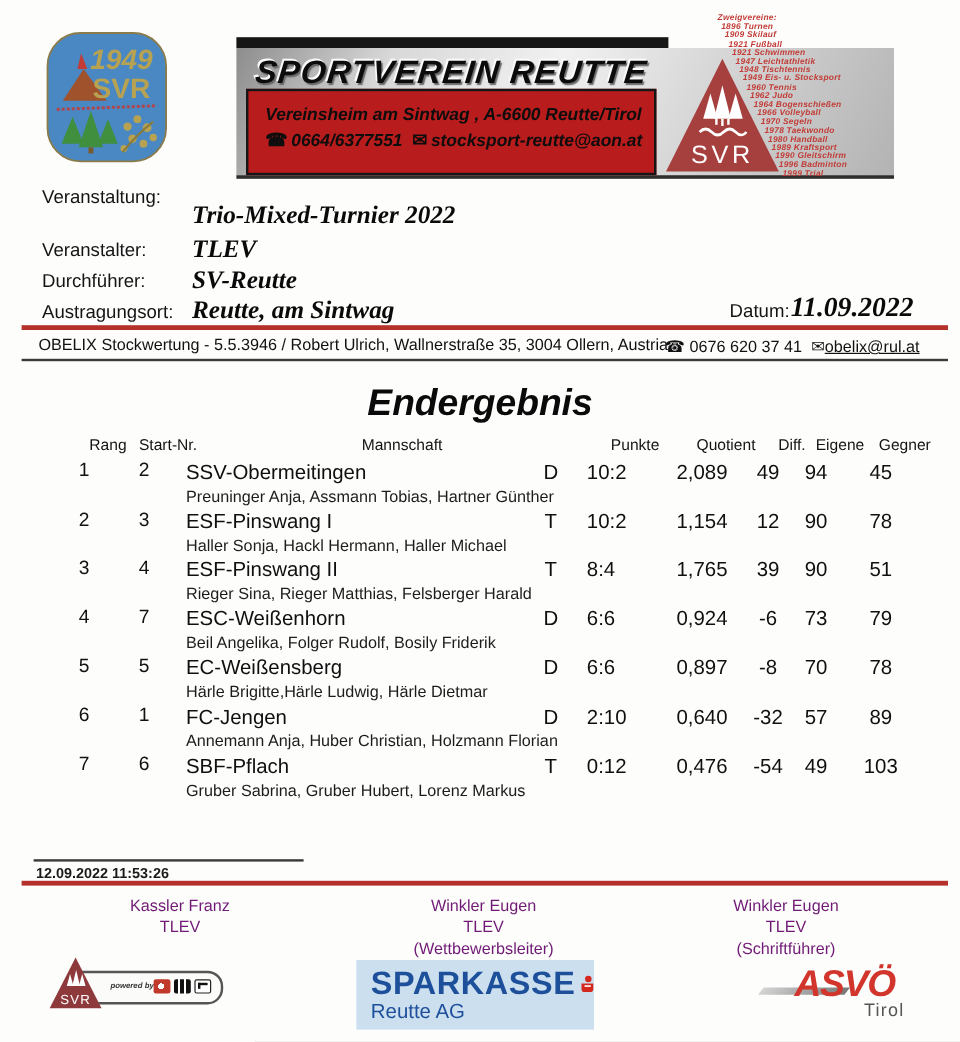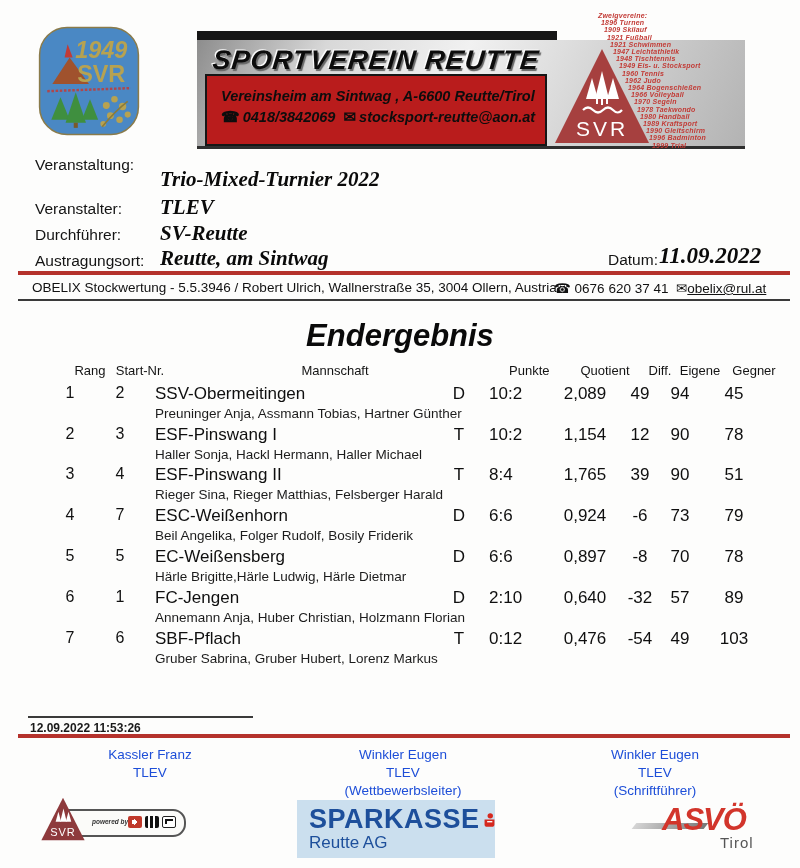--- a/index.html
+++ b/index.html
@@ -56,21 +56,21 @@
   .c-team-h {left:155px; width:320px; text-align:center;}
   .c-class  {left:445px; width:28px;  text-align:center;}
   .c-punkte {left:489px; width:68px;  text-align:left;}
   .c-quot   {left:550px; width:70px;  text-align:center;}
   .c-diff   {left:612px; width:56px;  text-align:center;}
   .c-eigene {left:654px; width:52px;  text-align:center;}
   .c-gegner {left:706px; width:56px;  text-align:center;}
 
   
   #timestamp {left:30px; top:721px; font-size:12px; font-weight:bold; color:#1a1a1a;}
-  .sig {position:absolute; width:220px; text-align:center; font-size:13.5px; color:#1d4ed8;}
+  .sig {position:absolute; width:220px; text-align:center; font-size:13.5px; color:#701a75;}
   .sig span {display:block; line-height:18px;}
 
   #powered {left:40px; top:796px; width:150px; height:55px;}
   #powered .pill {position:absolute; left:14px; top:13px; width:128px; height:24px;
     border:2px solid #555; border-radius:13px; background:#fbfbf9;}
   #powered .powered-label {position:absolute; left:36px; top:7px; font-size:6.5px;
     font-weight:bold; font-style:italic; color:#333;}
   .mini-box {position:absolute; top:5px; width:14px; height:12px; border-radius:2px;}
   .mini-red {left:72px; background:radial-gradient(circle at 45% 50%, #fff 0 2.5px, #c0392b 2.6px);}
   .mini-black {left:89px; background:linear-gradient(to right,#111 0 3px,#fff 3px 5px,#111 5px 8px,#fff 8px 10px,#111 10px);}
@@ -119,21 +119,21 @@
     <path d="M63,99 Q75,84 88,74" stroke="#8a7b3a" stroke-width="1.6" fill="none"></path>
   </svg>
 
   <div id="banner-strip" class="abs"></div>
   <div id="banner-band" class="abs"></div>
   <div id="banner-title" class="abs">SPORTVEREIN REUTTE</div>
 
   <div id="address-box" class="abs">
     <span class="addr-line">Vereinsheim am Sintwag , A-6600 Reutte/Tirol</span>
     <span class="addr-line">
-      <span class="glyph">☎</span><span>0418/3842069</span>
+      <span class="glyph">☎</span><span>0664/6377551</span>
       &nbsp;<span class="glyph">✉</span><span>stocksport-reutte@aon.at</span>
     </span>
   </div>
 
   <svg id="header-triangle" class="abs" viewBox="0 0 100 100">
     <polygon points="50,3 97,97 3,97" fill="#a6403f"></polygon>
     <polygon points="40,32 46,53 34,53" fill="#fff"></polygon>
     <polygon points="50,25 57,53 43,53" fill="#fff"></polygon>
     <polygon points="61,32 67,53 55,53" fill="#fff"></polygon>
     <rect x="44" y="53" width="2" height="5" fill="#fff"></rect>

